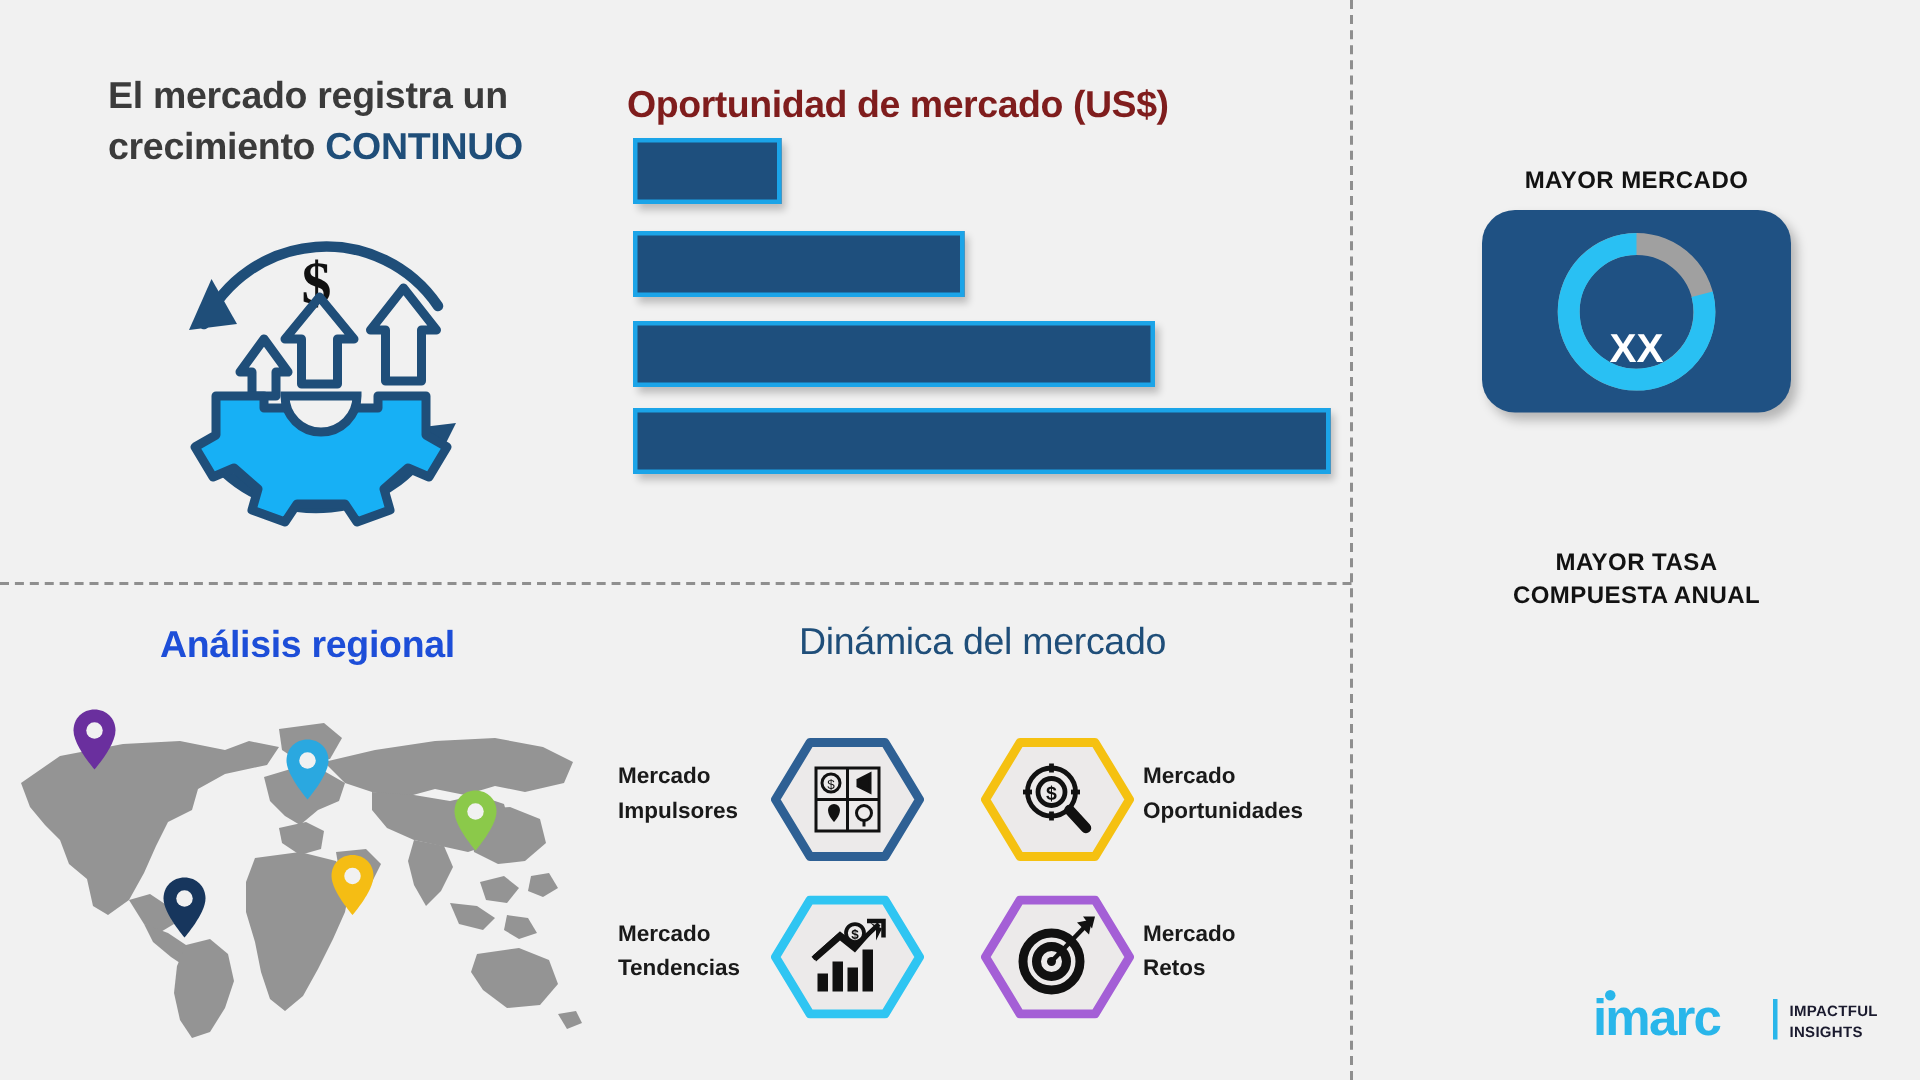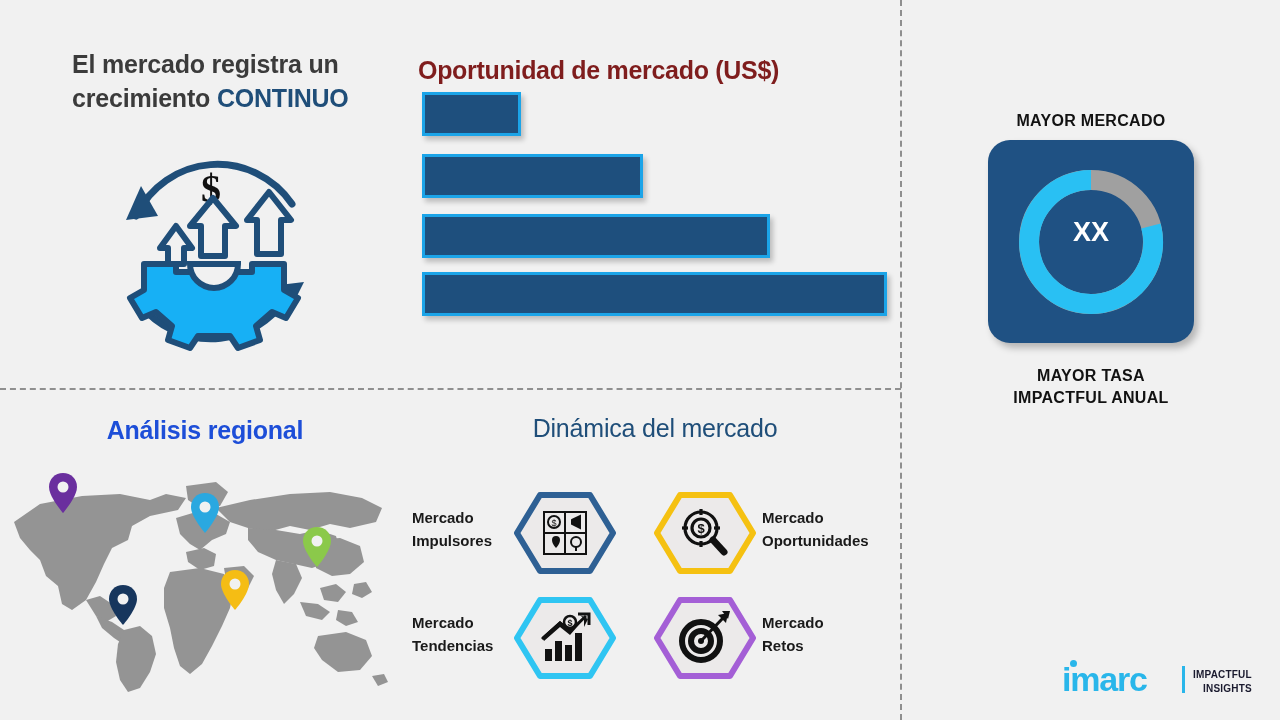--- a/index.html
+++ b/index.html
@@ -74,21 +74,21 @@
   }
 
   
   .rail{position:absolute;left:902px;top:0;width:378px;height:720px;}
   .rail-label{
     position:absolute;width:378px;text-align:center;
     font-size:16px;font-weight:bold;color:#121212;line-height:1.35;
     letter-spacing:0.3px;
   }
   .donut-card{
-    position:absolute;width:206px;height:203px;
+    position:absolute;width:206px;height:135px;
     background:#1f5183;border-radius:22px;
     box-shadow:4px 5px 7px rgba(0,0,0,0.25);
   }
   .donut-card svg{position:absolute;left:0;top:0;width:100%;height:100%;}
   .donut-value{
     position:absolute;left:0;top:0;width:206px;height:185px;
     display:flex;align-items:center;justify-content:center;
     color:#ffffff;font-weight:bold;font-size:27px;
   }
 
@@ -338,24 +338,24 @@
     <div class="donut-card" style="left:86px;top:140px;">
       <svg viewBox="0 0 206 185">
         <circle cx="103" cy="93" r="62" fill="none" stroke="#a0a0a0" stroke-width="20"></circle>
         <path d="M 103 31 A 62 62 0 1 0 163 77" fill="none" stroke="#29c0f3" stroke-width="20"></path>
       </svg>
       <div class="donut-value">XX</div>
     </div>
 
     <div class="rail-label" style="top:365px;">
       <span>MAYOR TASA</span><br>
-      <span>IMPACTFUL ANUAL</span>
-    </div>
-
-    <div class="logo" style="left:160px;top:660px;text-align:right;">
+      <span>COMPUESTA ANUAL</span>
+    </div>
+
+    <div class="logo" style="left:160px;top:660px;">
       <div class="logo-mark">imarc</div>
       <div class="logo-dot"></div>
       <div class="logo-bar"></div>
       <div class="logo-tag">
         <span>IMPACTFUL</span><br>
         <span>INSIGHTS</span>
       </div>
     </div>
   </div>
 

